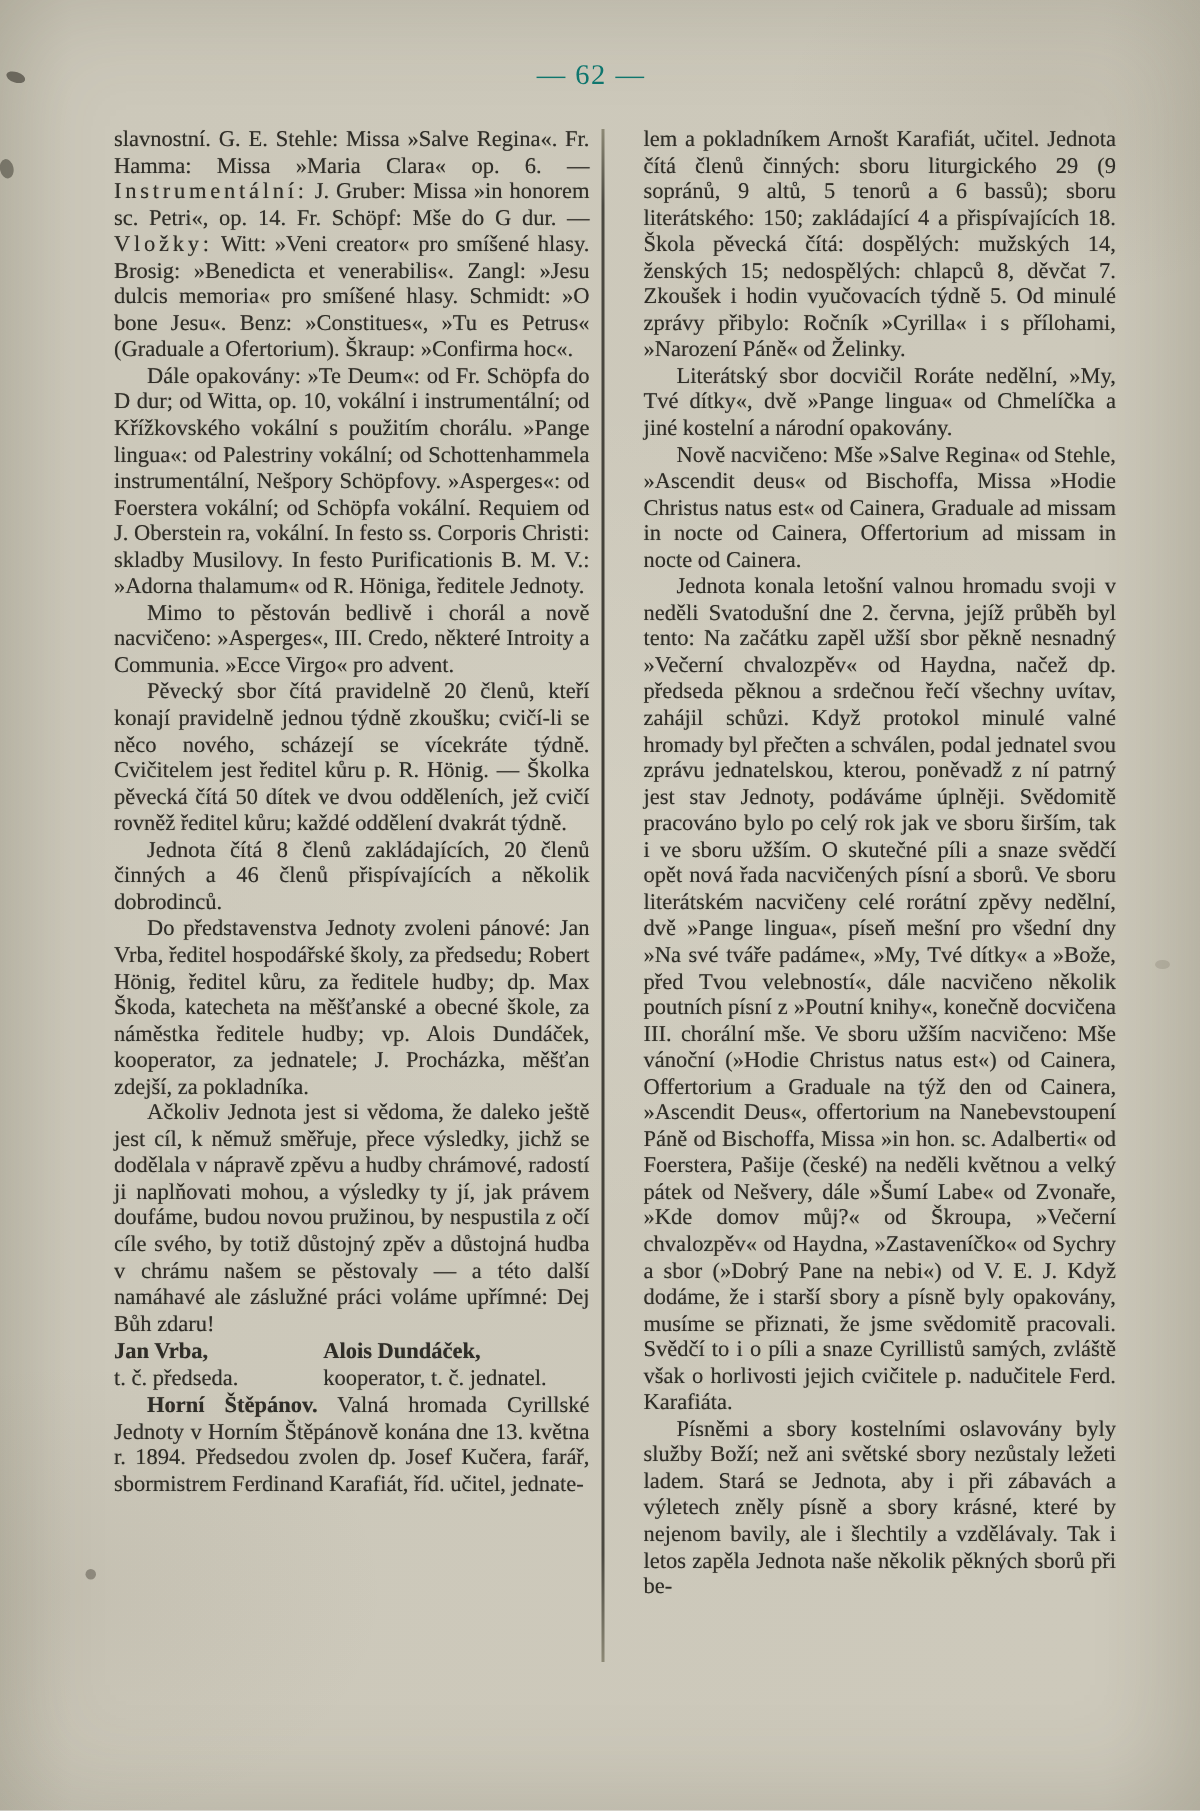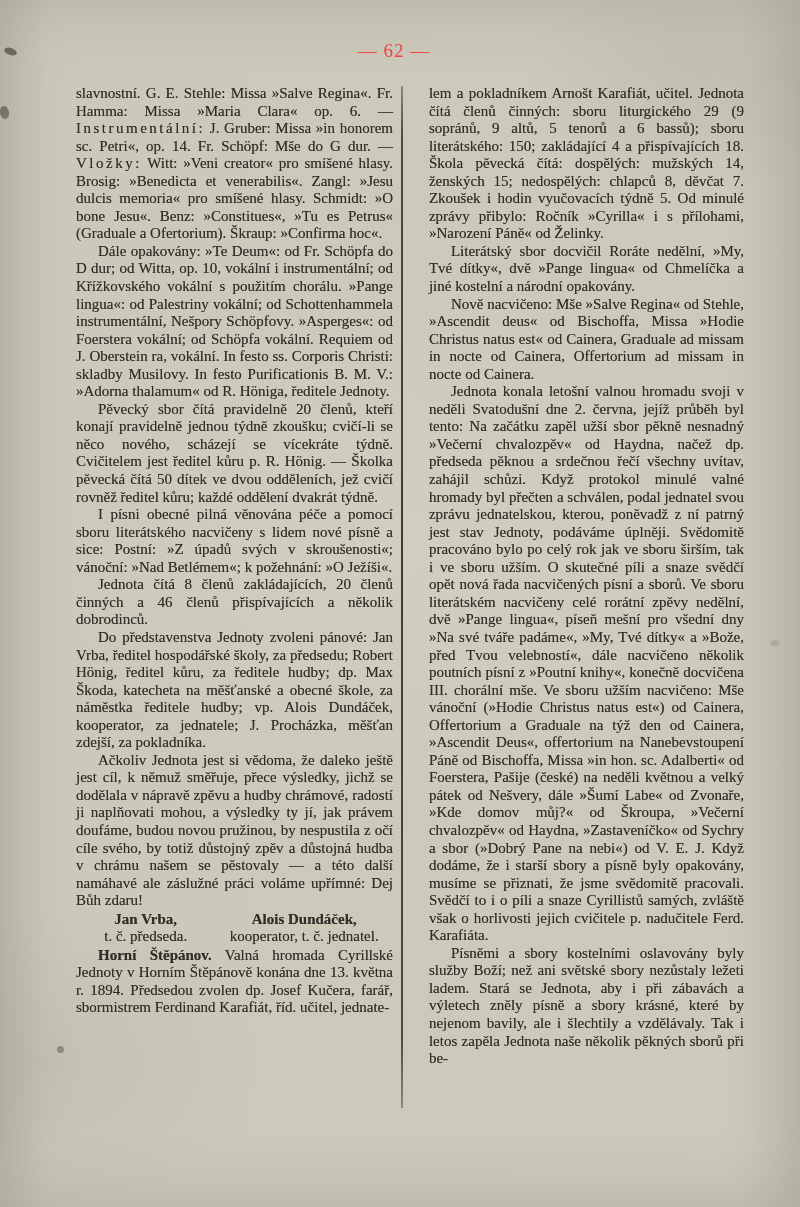--- a/index.html
+++ b/index.html
@@ -9,21 +9,21 @@
     color:#2f2d27;
     background:
       radial-gradient(ellipse 260px 180px at 88% 6%, rgba(110,100,80,0.10), transparent 70%),
       radial-gradient(ellipse 300px 220px at 6% 88%, rgba(110,100,80,0.08), transparent 70%),
       radial-gradient(ellipse 500px 380px at 50% 45%, rgba(255,252,240,0.10), transparent 75%),
       linear-gradient(90deg, #c3bfb0 0%, #ccc8ba 6%, #cdc9bb 92%, #c4c0b1 100%);
     box-shadow: inset 0 0 70px rgba(88,82,66,0.22);
   }
   .page-number{
     position:absolute;top:40px;left:0;width:788px;text-align:center;
-    font-size:19px;letter-spacing:1px;color:#ef4444;
+    font-size:19px;letter-spacing:1px;color:#0f766e;
   }
   .columns{
     position:absolute;top:85px;left:76px;width:668px;
     display:flex;align-items:flex-start;
   }
   .col{
     text-align:justify;
     font-size:15px;line-height:17.55px;
     text-shadow:0 0 0.5px rgba(47,45,39,0.55);
   }
@@ -32,42 +32,42 @@
   .divider{
     width:2px;min-height:1022px;align-self:stretch;
     margin:1px 7px 0 8px;
     background:linear-gradient(to bottom,#8d8976 0%,#4a4840 5%,#3e3c34 45%,#4a4840 93%,#8d8976 100%);
   }
   p{margin:0;padding:0;}
   p.ind{text-indent:22px;}
   .sperr{letter-spacing:2.5px;margin-top:44px;}
   .bold{font-weight:bold;}
   .sig-block{display:flex;width:100%;padding:1px 0;}
-  .sig{text-align:center;}
+  .sig{}
   .sig.first{flex:0 0 44%;}
   .sig.second{flex:1;}
   .sig-name{font-weight:bold;}
   .speck{position:absolute;border-radius:50%;}
   .speck.s1{left:4px;top:48px;width:13px;height:7px;background:rgba(42,39,31,0.55);transform:rotate(18deg);}
   .speck.s2{left:0px;top:106px;width:9px;height:13px;background:rgba(42,39,31,0.45);transform:rotate(-12deg);}
   .speck.s3{left:57px;top:1046px;width:7px;height:7px;background:rgba(60,55,45,0.40);}
   .speck.s4{left:770px;top:640px;width:10px;height:6px;background:rgba(90,83,66,0.18);}
 </style>
 </head>
 <body>
 
 <div class="page-number">— 62 —</div>
 
 <div class="columns">
 
   <div class="col left">
     <p><span>slavnostní. G. E. Stehle: Missa »Salve Regina«. Fr. Hamma: Missa »Maria Clara« op. 6. — </span><span class="sperr">Instrumentální:</span><span> J. Gruber: Missa »in honorem sc. Petri«, op. 14. Fr. Schöpf: Mše do G dur. — </span><span class="sperr">Vložky:</span><span> Witt: »Veni creator« pro smíšené hlasy. Brosig: »Benedicta et venerabilis«. Zangl: »Jesu dulcis memoria« pro smíšené hlasy. Schmidt: »O bone Jesu«. Benz: »Constitues«, »Tu es Petrus« (Graduale a Ofertorium). Škraup: »Confirma hoc«.</span></p>
     <p class="ind">Dále opakovány: »Te Deum«: od Fr. Schöpfa do D dur; od Witta, op. 10, vokální i instrumentální; od Křížkovského vokální s použitím chorálu. »Pange lingua«: od Palestriny vokální; od Schottenhammela instrumentální, Nešpory Schöpfovy. »Asperges«: od Foerstera vokální; od Schöpfa vokální. Requiem od J. Oberstein ra, vokální. In festo ss. Corporis Christi: skladby Musilovy. In festo Purificationis B. M. V.: »Adorna thalamum« od R. Höniga, ředitele Jednoty.</p>
+    <p class="ind">Mimo to pěstován bedlivě i chorál a nově nacvičeno: »Asperges«, III. Credo, některé Introity a Communia. »Ecce Virgo« pro advent.</p>
     <p class="ind">Pěvecký sbor čítá pravidelně 20 členů, kteří konají pravidelně jednou týdně zkoušku; cvičí-li se něco nového, scházejí se vícekráte týdně. Cvičitelem jest ředitel kůru p. R. Hönig. — Školka pěvecká čítá 50 dítek ve dvou odděleních, jež cvičí rovněž ředitel kůru; každé oddělení dvakrát týdně.</p>
-    <p class="ind">I písni obecné pilná věnována péče a pomocí sboru literátského nacvičeny s lidem nové písně a sice: Postní: »Z úpadů svých v skroušenosti«; vánoční: »Nad Betlémem«; k požehnání: »O Ježíši«.</p>
     <p class="ind">Jednota čítá 8 členů zakládajících, 20 členů činných a 46 členů přispívajících a několik dobrodinců.</p>
     <p class="ind">Do představenstva Jednoty zvoleni pánové: Jan Vrba, ředitel hospodářské školy, za předsedu; Robert Hönig, ředitel kůru, za ředitele hudby; dp. Max Škoda, katecheta na měšťanské a obecné škole, za náměstka ředitele hudby; vp. Alois Dundáček, kooperator, za jednatele; J. Procházka, měšťan zdejší, za pokladníka.</p>
     <p class="ind">Ačkoliv Jednota jest si vědoma, že daleko ještě jest cíl, k němuž směřuje, přece výsledky, jichž se dodělala v nápravě zpěvu a hudby chrámové, radostí ji naplňovati mohou, a výsledky ty jí, jak právem doufáme, budou novou pružinou, by nespustila z očí cíle svého, by totiž důstojný zpěv a důstojná hudba v chrámu našem se pěstovaly — a této další namáhavé ale záslužné práci voláme upřímné: Dej Bůh zdaru!</p>
     <div class="sig-block">
       <div class="sig first">
         <div class="sig-name">Jan Vrba,</div>
         <div class="sig-role">t. č. předseda.</div>
       </div>
       <div class="sig second">
         <div class="sig-name">Alois Dundáček,</div>

